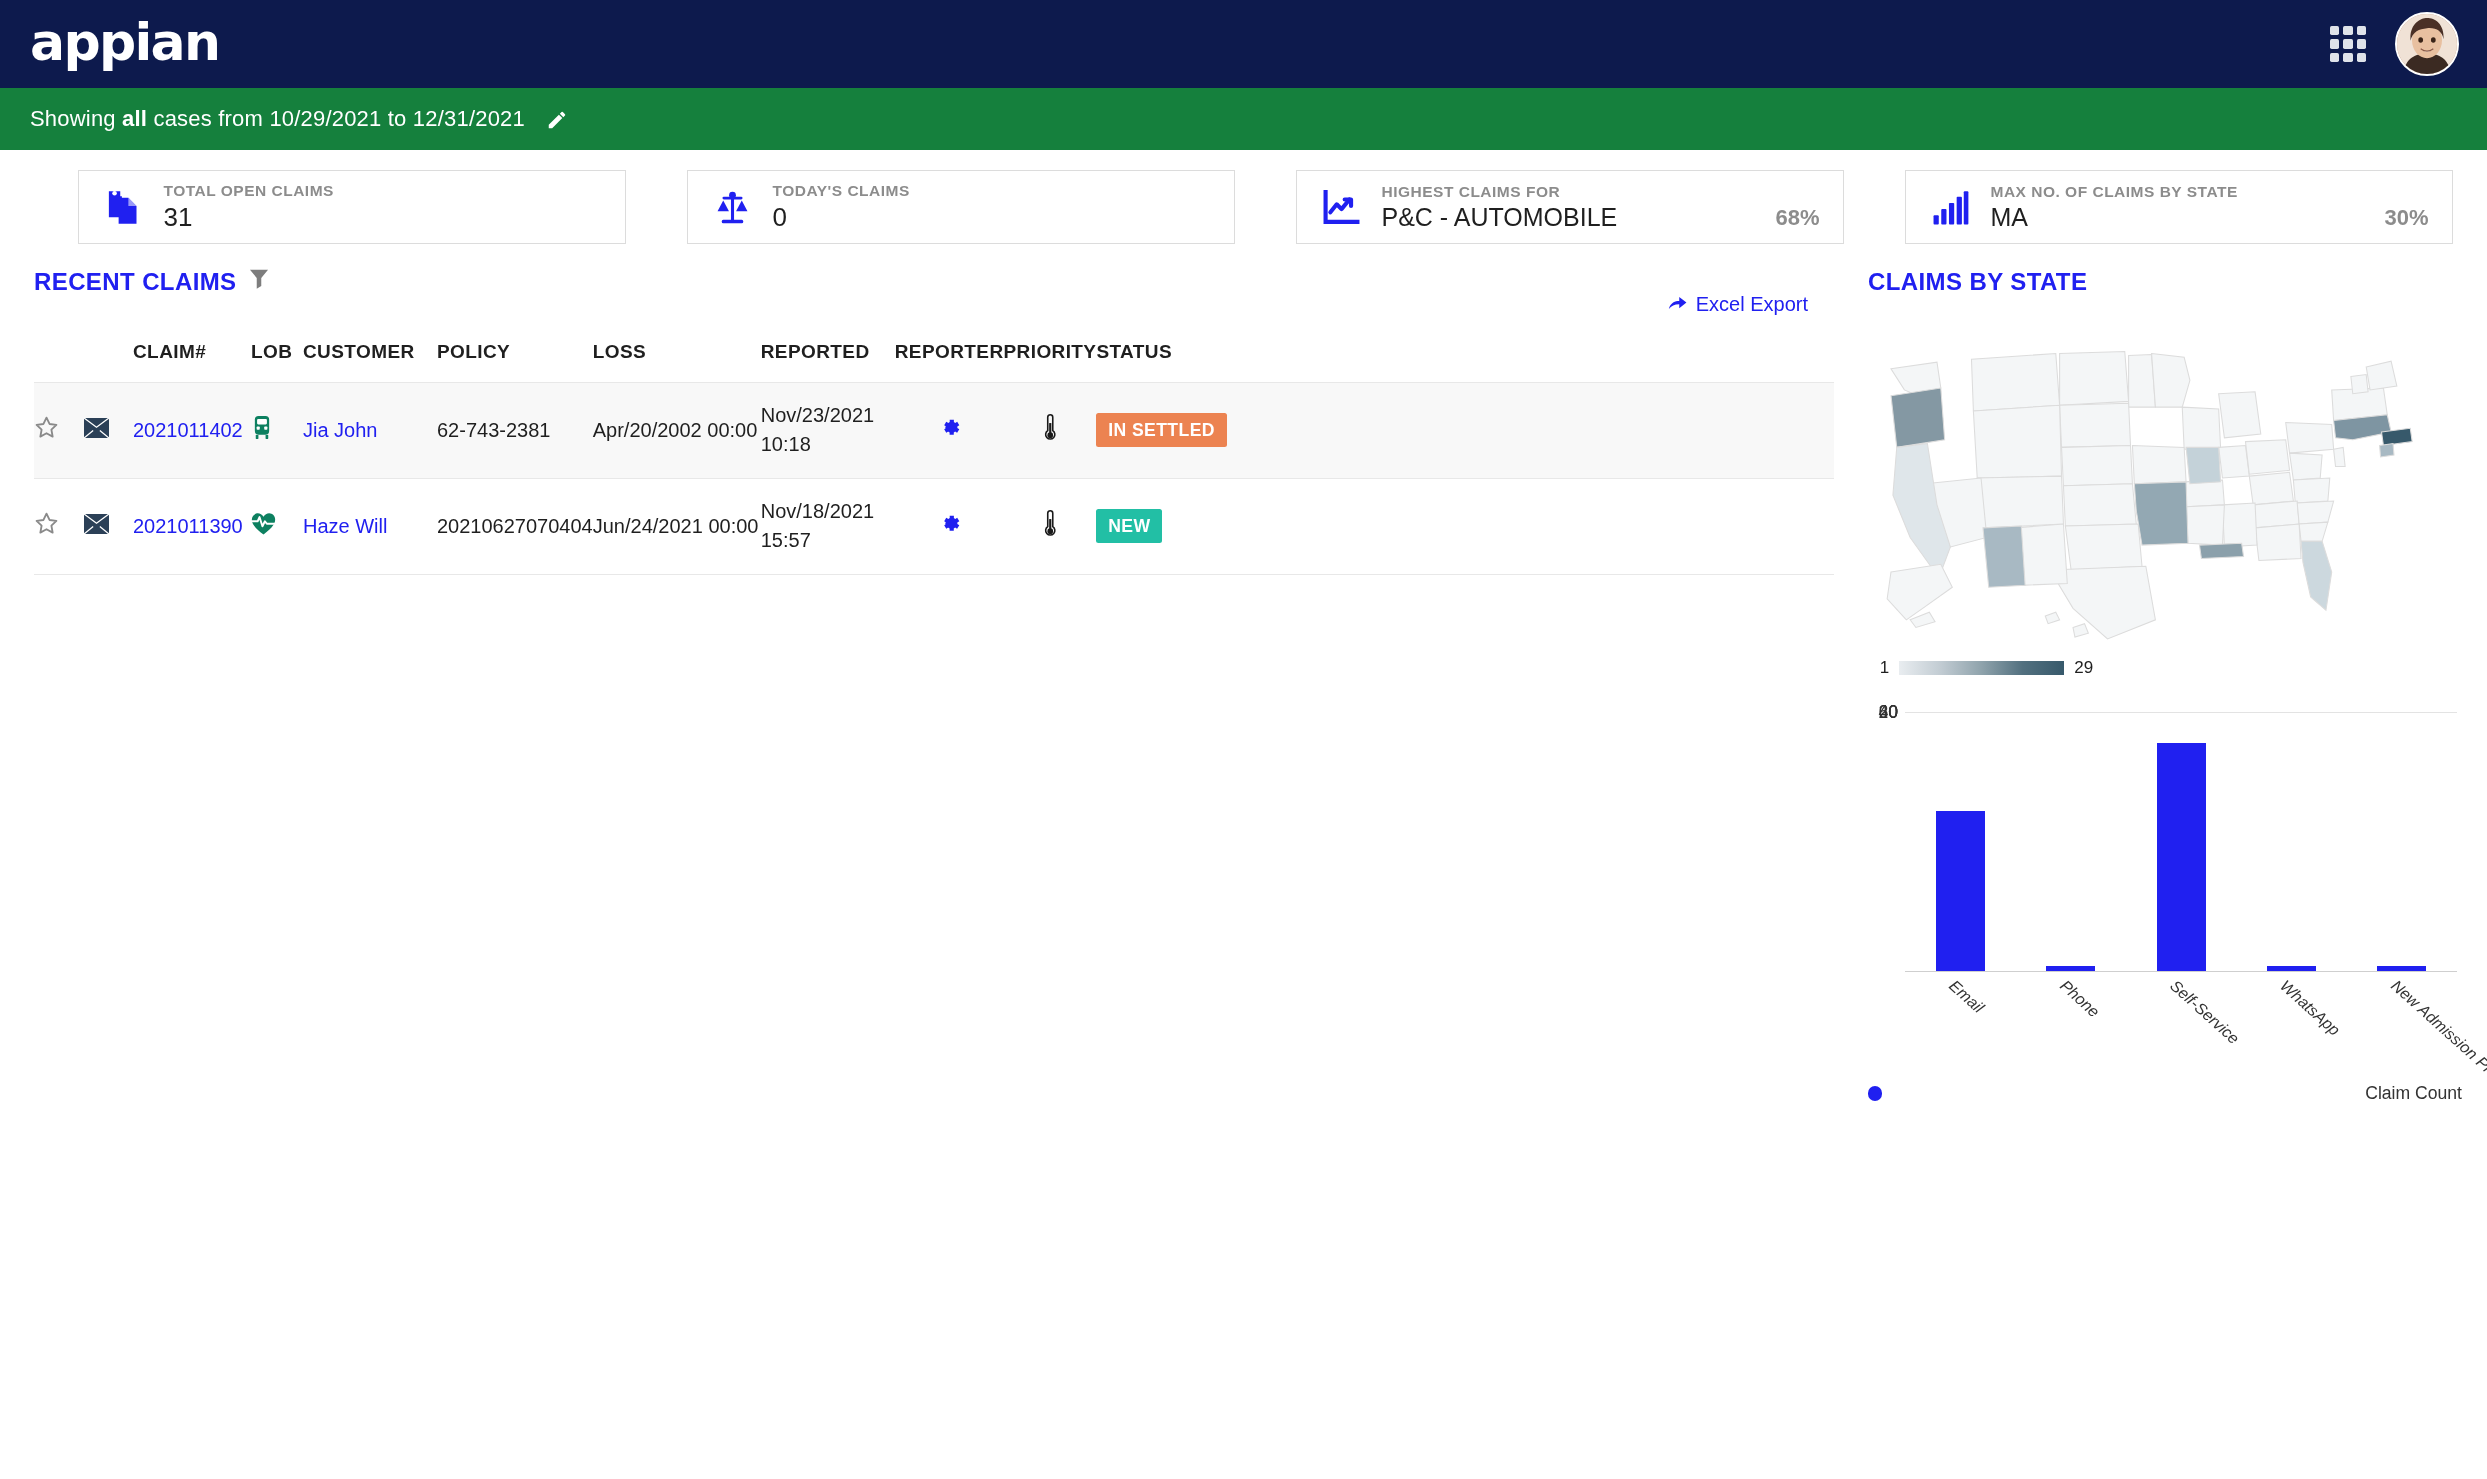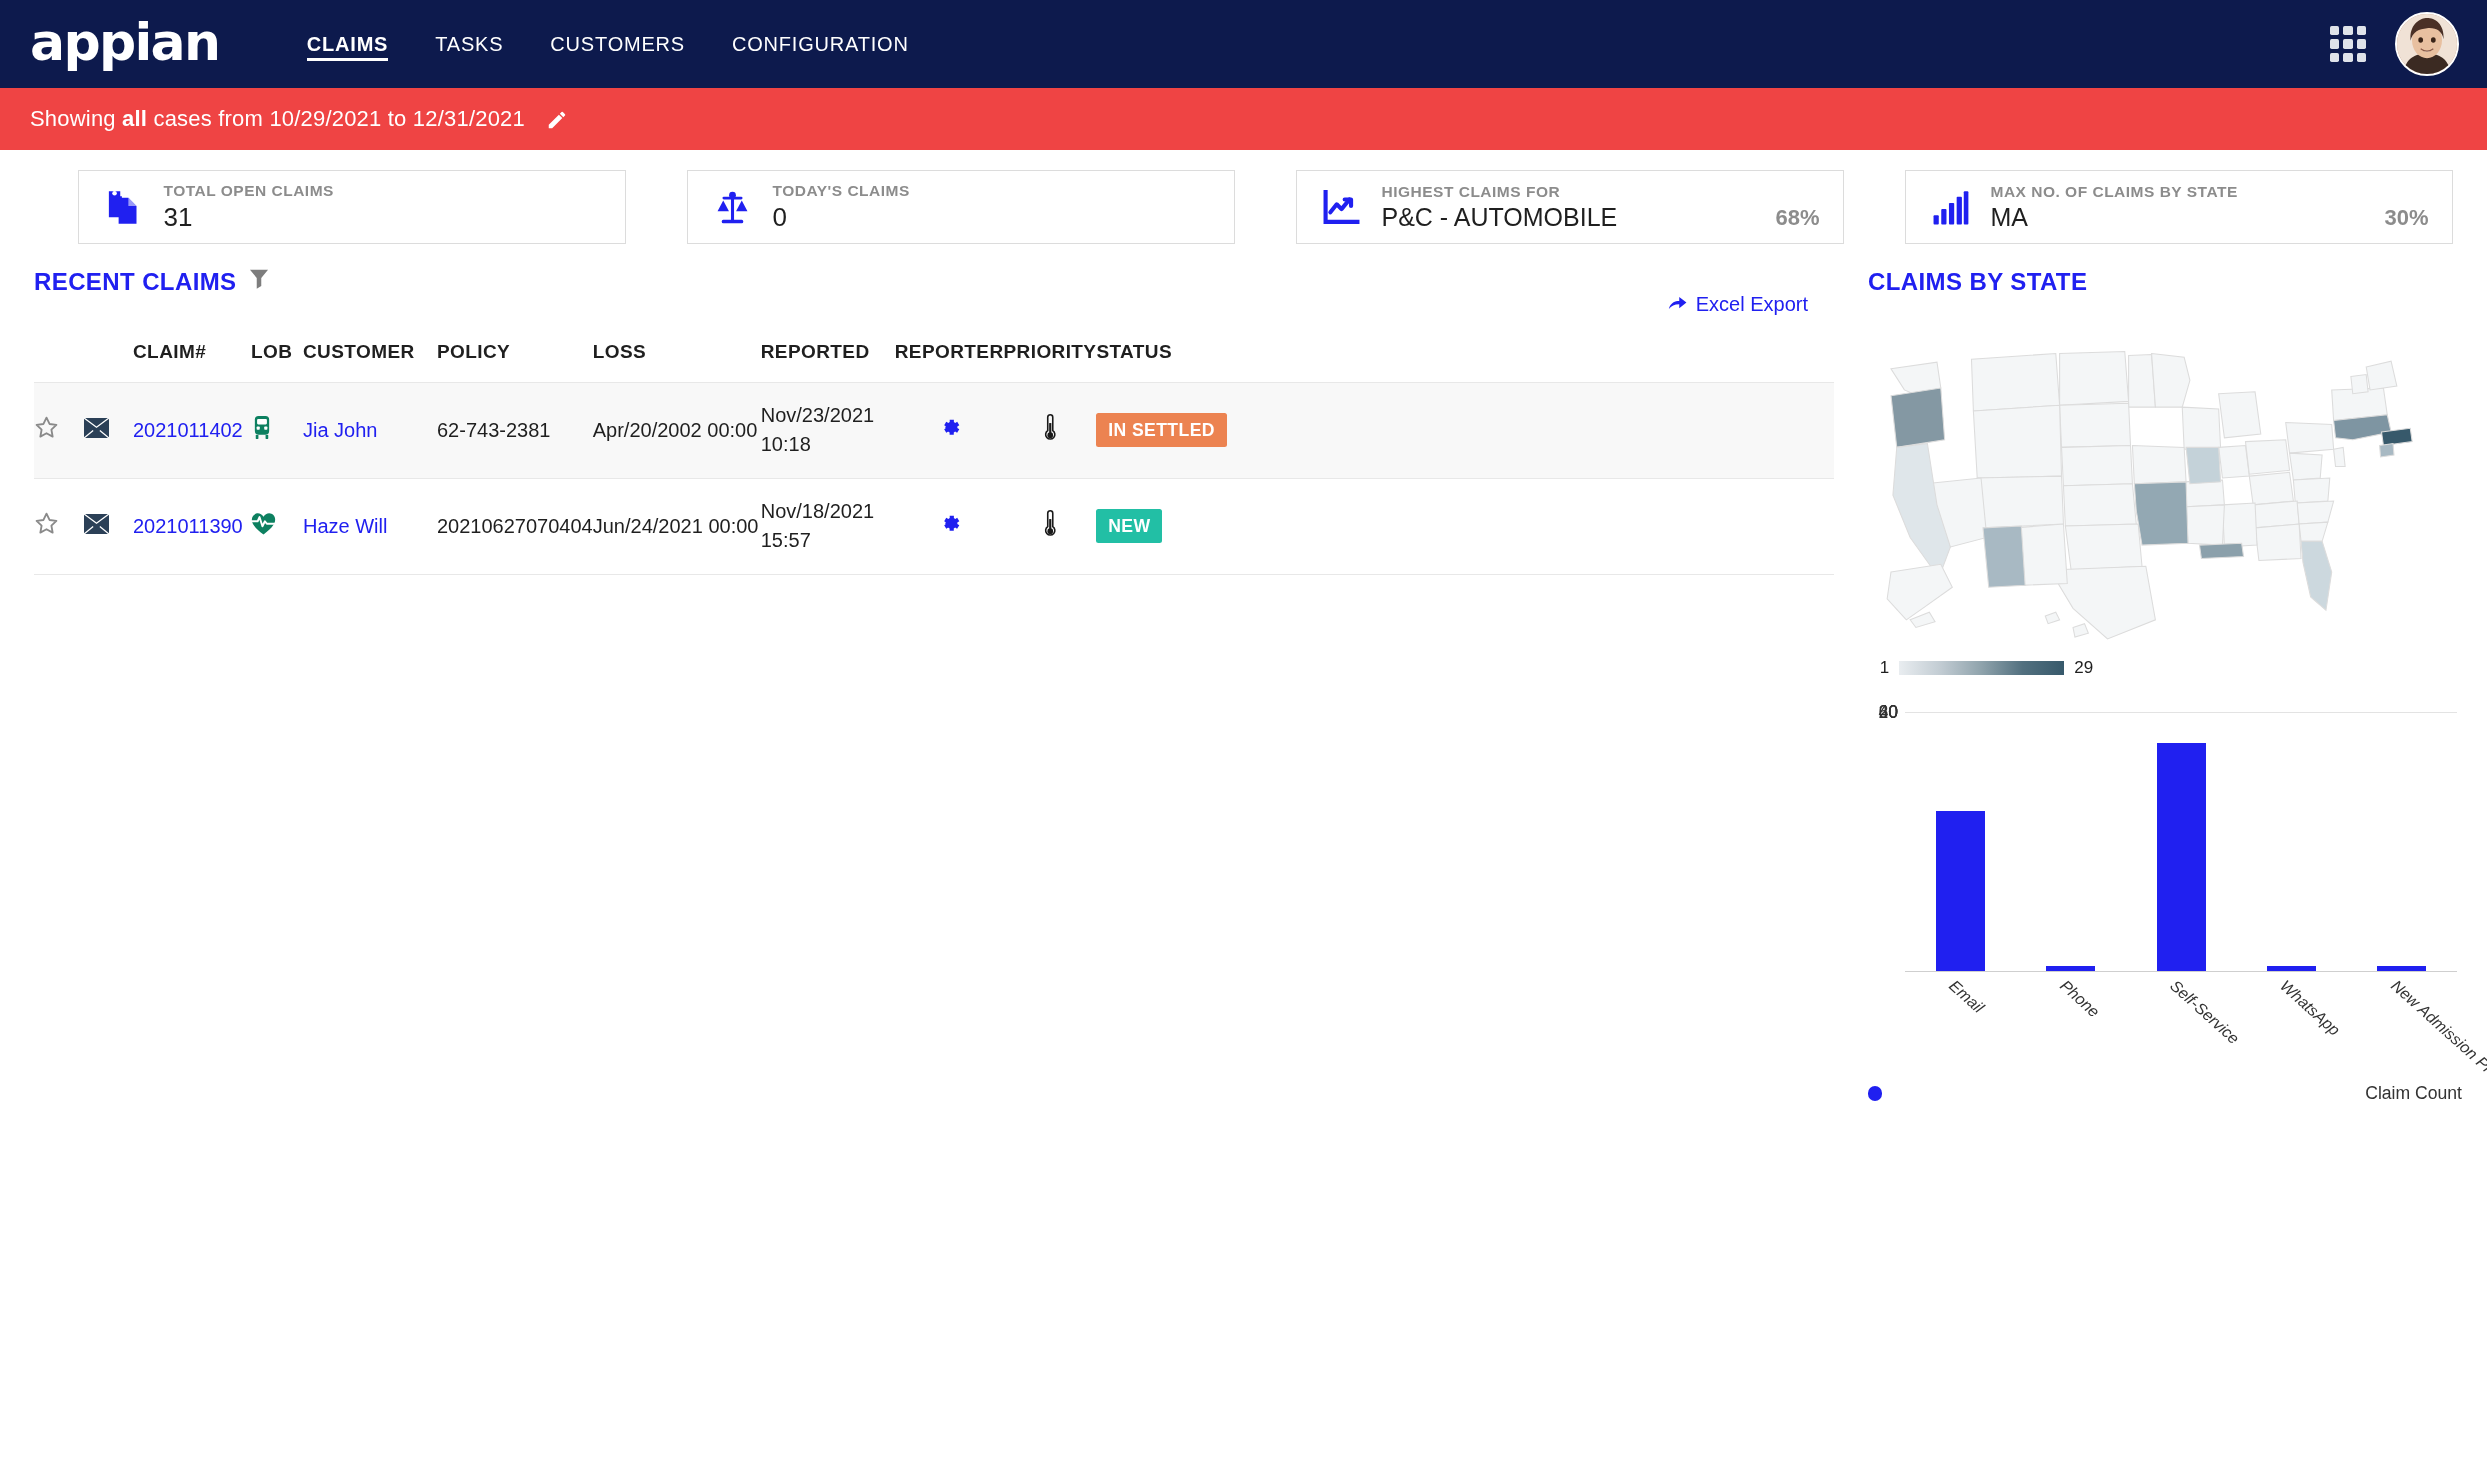--- a/index.html
+++ b/index.html
@@ -41,21 +41,21 @@
   .grid-icon i { background: #dfe3ea; border-radius: 1.7px; display: block; }
   .avatar {
     width: 64px; height: 64px; border-radius: 50%;
     border: 2.5px solid #fff; overflow: hidden; cursor: pointer;
     background: #c89f86; position: relative;
   }
   .avatar svg { display: block; width: 100%; height: 100%; }
 
   
   .subbar {
-    height: 62px; background: #ef4444; color: #fff;
+    height: 62px; background: #15803d; color: #fff;
     display: flex; align-items: center; padding: 0 30px;
     position: relative;
   }
   .subbar-text { font-size: 22px; letter-spacing: 0.2px; }
   .subbar-text b { font-weight: 700; }
   .pencil { margin-left: 15px; cursor: pointer; display: inline-flex; vertical-align: middle;}
   .subbar-actions {
     position: absolute; right: 18.5px; display: flex; align-items: center; gap: 34px;
   }
   .subaction {
@@ -162,26 +162,20 @@
     display: flex; align-items: center; justify-content: space-between; 
     margin-top: 10px; font-size: 17.6px; color: #333;
   }
   .dot { width: 14.3px; height: 14.3px; border-radius: 50%; background: #2020f0; display: inline-block; }
 </style>
 </head>
 <body>
 
 <div class="topnav">
   <div class="logo">appian</div>
-  <div class="navitems">
-    <div class="navitem active">CLAIMS</div>
-    <div class="navitem">TASKS</div>
-    <div class="navitem">CUSTOMERS</div>
-    <div class="navitem">CONFIGURATION</div>
-  </div>
   <div class="nav-right">
     <div class="grid-icon">
       <i></i>
         <i></i>
         <i></i>
         <i></i>
         <i></i>
         <i></i>
         <i></i>
         <i></i>

